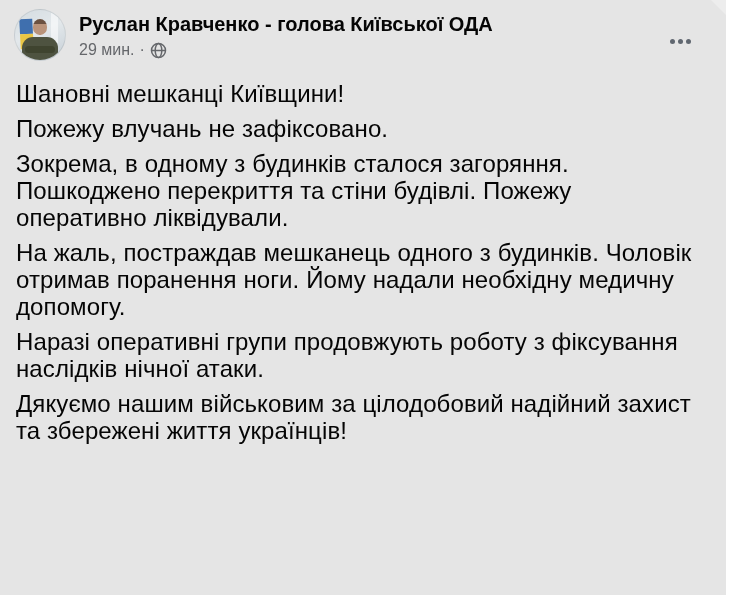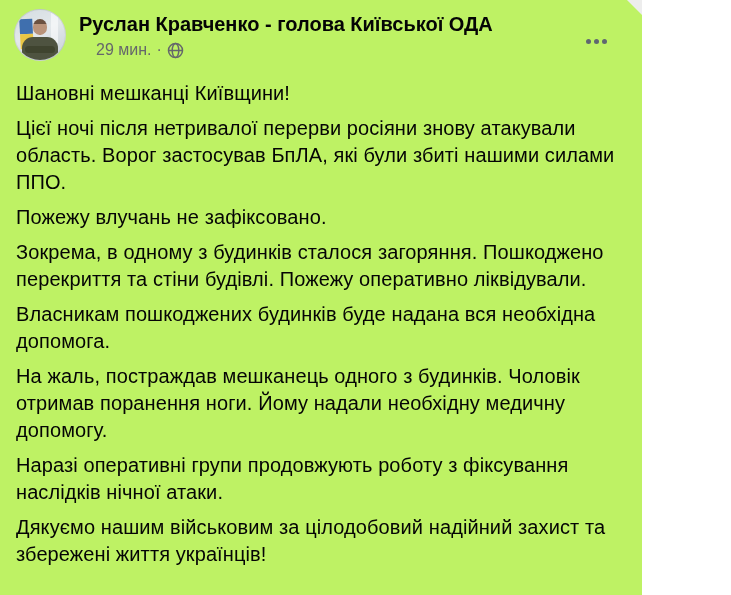--- a/index.html
+++ b/index.html
@@ -3,21 +3,21 @@
 <meta charset="utf-8">
 <style>
   * { margin:0; padding:0; box-sizing:border-box; }
   html,body { width:731px; height:595px; overflow:hidden; }
   body {
     background:#ffffff;
     font-family:"Liberation Sans", sans-serif;
     color:#050505;
     position:relative;
   }
-  .post-card { width:642px; height:595px; background:#bef264; position:relative; }
+  .post-card { width:726px; height:595px; background:#e5e5e5; position:relative; }
 
   
   .corner-fold {
     position:absolute; top:0; right:0; width:0; height:0;
     border-top:15px solid #ededed;
     border-left:15px solid transparent;
   }
 
   
   .post-header {
@@ -52,39 +52,39 @@
     background:#3f442f;
   }
 
   .header-text { margin-left:13px; padding-top:2px; min-width:0; }
   .author-name {
     font-size:20px; font-weight:bold; color:#050505;
     line-height:26px; cursor:pointer; display:inline-block;
   }
   .meta-line {
     display:flex; align-items:center; gap:5px;
-    color:#65676B; font-size:16px; line-height:20px; margin-top:3px;margin-left:17px;
+    color:#65676B; font-size:16px; line-height:20px; margin-top:3px;
   }
   .timestamp { cursor:pointer; }
   .dot-sep { color:#65676B; }
   .globe-icon { width:17px; height:17px; display:inline-block; color:#65676B; }
 
   .more-button {
     margin-left:auto; margin-top:18px; margin-right:12px;
     width:36px; height:28px;
     display:flex; align-items:center; justify-content:center;
     border:none; background:transparent; cursor:pointer; border-radius:6px;
   }
   .dots { display:flex; gap:3px; }
   .dots i { width:5px; height:5px; border-radius:50%; background:#606770; display:block; }
 
   
   .post-text { padding:12px 18px 0 16px; }
   .post-text p.para {
-    font-size:20px; line-height:27px; color:#050505;
+    font-size:24px; line-height:27px; color:#050505;
     margin:0 0 8px 0;
     letter-spacing:0.1px;
   }
 </style>
 </head>
 <body>
 
 <div class="post-card">
 
   <div class="corner-fold"></div>
@@ -122,22 +122,20 @@
         <i></i>
           <i></i>
           <i></i>
       </span>
     </button>
 
   </div>
 
   <div class="post-text">
       <p class="para">Шановні мешканці Київщини!</p>
-      <p class="para">Цієї ночі після нетривалої перерви росіяни знову атакували область. Ворог застосував БпЛА, які були збиті нашими силами ППО.</p>
       <p class="para">Пожежу влучань не зафіксовано.</p>
       <p class="para">Зокрема, в одному з будинків сталося загоряння. Пошкоджено перекриття та стіни будівлі. Пожежу оперативно ліквідували.</p>
-      <p class="para">Власникам пошкоджених будинків буде надана вся необхідна допомога.</p>
       <p class="para">На жаль, постраждав мешканець одного з будинків. Чоловік отримав поранення ноги. Йому надали необхідну медичну допомогу.</p>
       <p class="para">Наразі оперативні групи продовжують роботу з фіксування наслідків нічної атаки.</p>
       <p class="para">Дякуємо нашим військовим за цілодобовий надійний захист та збережені життя українців!</p>
     </div>
 
 </div>
 
 </body></html>

